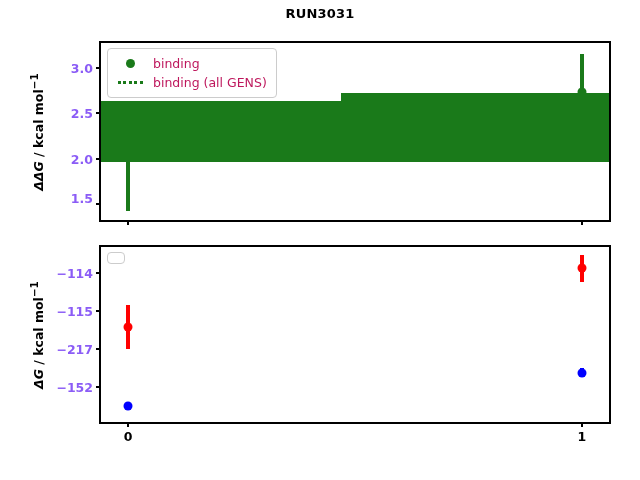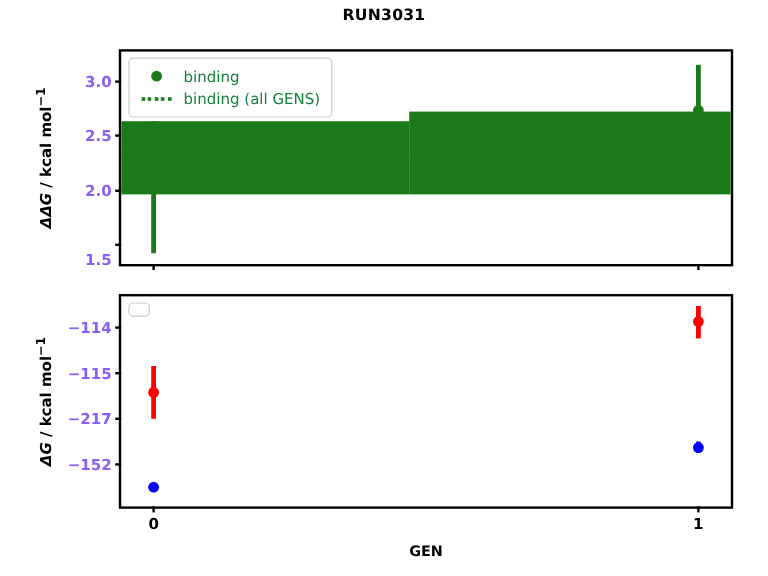--- a/index.html
+++ b/index.html
@@ -38,21 +38,21 @@
   .pt{position:absolute;border-radius:50%;transform:translate(-50%,-50%);}
 
   
   .legend{position:absolute;background:#ffffff;border:1px solid #cccccc;border-radius:4px;
           padding:5px 9px 5px 7px;box-shadow:0 0 0 0 rgba(0,0,0,0);}
   .legrow{display:flex;align-items:center;height:19px;}
   .legkey{width:30px;display:flex;align-items:center;justify-content:center;margin-right:8px;}
   .legdot{width:9px;height:9px;border-radius:50%;display:block;}
   .legdots{display:flex;gap:2.5px;align-items:center;}
   .legdots i{width:3px;height:2.5px;display:block;}
-  .legtxt{font-size:12.5px;color:#15803d;white-space:nowrap;}
+  .legtxt{font-size:12.5px;color:#be185d;white-space:nowrap;}
 </style>
 </head>
 <body>
 
 <div id="fig">
 
   <div class="title">RUN3031</div>
 
   <div class="ylabel" id="ylabTop" style="left: -22px; top: 122.5px;">
     <span>ΔΔG</span><span class="unit"> / kcal mol</span><sup class="unit">−1</sup>
@@ -63,21 +63,21 @@
         <div class="ebar" style="left: 27.2143px; top: 58.3918px; height: 109.485px; background: rgb(26, 122, 26);"></div>
         <div class="pt" style="width: 9px; height: 9px; left: 27.2143px; top: 111.309px; background: rgb(26, 122, 26);"></div>
         <div class="ebar" style="left: 480.786px; top: 10.9485px; height: 74.8144px; background: rgb(26, 122, 26);"></div>
         <div class="pt" style="width: 9px; height: 9px; left: 480.786px; top: 49.268px; background: rgb(26, 122, 26);"></div>
         <div class="band" style="left: 0px; width: 240.393px; top: 58.3918px; height: 60.2165px; background: rgb(26, 122, 26);"></div>
         <div class="band" style="left: 240.393px; width: 267.607px; top: 50.1804px; height: 68.4278px; background: rgb(26, 122, 26);"></div>
         <div style="position: absolute; left: 0px; width: 100%; height: 1px; top: 83.9381px; background-image: repeating-linear-gradient(to right, rgb(26, 122, 26) 0px, rgb(26, 122, 26) 2px, transparent 2px, transparent 5px);"></div>
       </div>
     <div id="ticksTop">
         <div class="ytick" style="top: 160.49px;"></div>
-        <div class="ytlab" style="top: 173px; text-align: center;">1.5</div>
+        <div class="ytlab" style="top: 155px; text-align: center;">1.5</div>
         <div class="ytick" style="top: 114.871px;"></div>
         <div class="ytlab" style="top: 115.871px;">2.0</div>
         <div class="ytick" style="top: 69.2526px;"></div>
         <div class="ytlab" style="top: 70.2526px;">2.5</div>
         <div class="ytick" style="top: 23.634px;"></div>
         <div class="ytlab" style="top: 24.634px;">3.0</div>
         <div class="xtick" style="left: 26.2143px;"></div>
         <div class="xtick" style="left: 479.786px;"></div>
       </div>
 
@@ -130,15 +130,14 @@
         <div class="xtick" style="left: 26.2143px;"></div>
         <div class="xtlab" style="left: 27.2143px;">0</div>
         <div class="xtick" style="left: 479.786px;"></div>
         <div class="xtlab" style="left: 480.786px;">1</div>
       </div>
 
     <div class="legend" id="legBot" style="left:6px;top:5px;">
       </div>
   </div>
 
-  <div class="xlabel">GEN</div>
 
 </div>
 
 </body></html>

